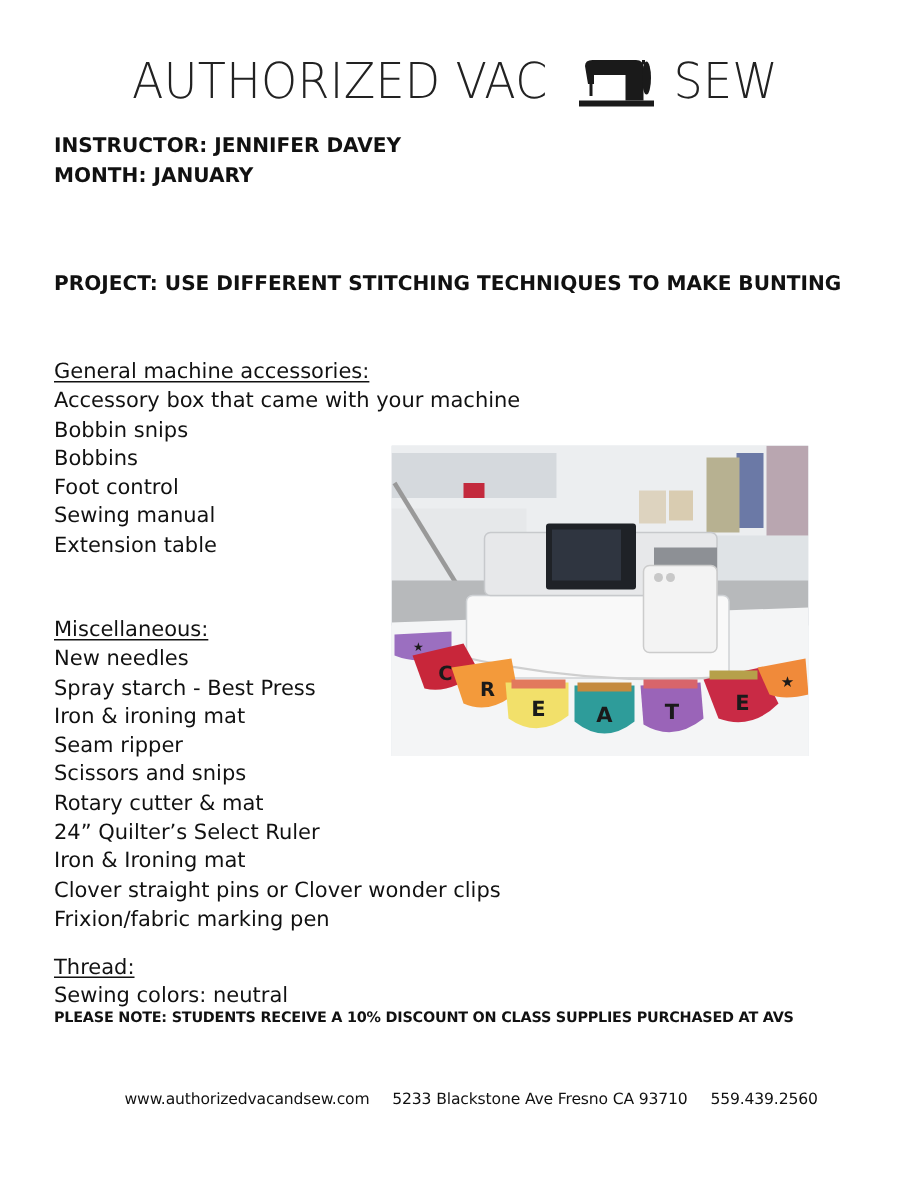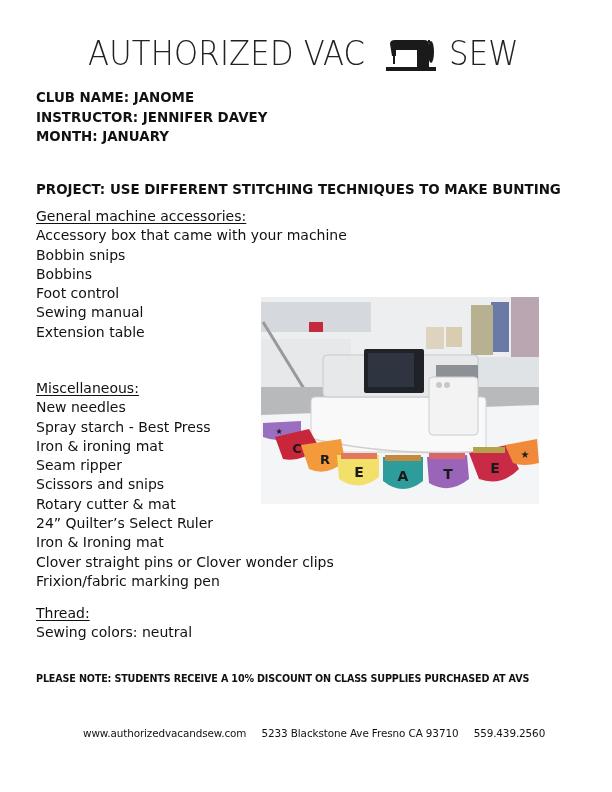--- a/index.html
+++ b/index.html
@@ -8,21 +8,21 @@
     .header { position: absolute; left: 88px; top: 34px; width: 440px; height: 40px; display: flex; align-items: center; }
     .brand { font-family: "DejaVu Sans", sans-serif; font-weight: 300; font-size: 33px; letter-spacing: 0.2px; color: #222; line-height: 40px; white-space: nowrap; transform: scaleX(0.93); transform-origin: left center; }
     .brand-left { position: absolute; left: 0; top: 0; }
     .brand-right { position: absolute; left: 361px; top: 0; }
     .machine-icon { position: absolute; left: 296px; top: 2px; width: 55px; height: 36px; }
 
     .meta { position: absolute; left: 36px; top: 88px; font-weight: bold; font-size: 13.4px; line-height: 19.5px; }
     .meta div { white-space: nowrap; }
     .project { position: absolute; left: 36px; top: 180px; font-weight: bold; font-size: 13.4px; line-height: 19.5px; white-space: nowrap; text-align: right; }
 
-    .section { position: absolute; left: 36px; font-size: 14px; line-height: 19.3px; }
+    .section { position: absolute; left: 36px; font-size: 14px; line-height: 19.3px; margin-top: 32px; }
     .section .heading { text-decoration: underline; text-underline-offset: 2px; }
     .section div { white-space: nowrap; }
     .sec-general { top: 207px; }
     .sec-misc { top: 379px; }
     .sec-thread { top: 604px; }
 
     .note { position: absolute; left: 36px; top: 673px; font-weight: bold; font-size: 9.6px; letter-spacing: -0.15px; white-space: nowrap; }
     .footer { position: absolute; left: 83px; top: 727px; font-size: 10.4px; white-space: nowrap; letter-spacing: -0.1px; }
     .footer span { margin-right: 12px; text-align: right; }
 
@@ -38,21 +38,20 @@
     <rect x="2" y="31" width="50" height="4" fill="#1a1a1a"></rect>
     <path d="M6 8 Q6 4 11 4 L40 4 Q45 4 45 9 L45 31 L33 31 L33 14 L12 14 L12 20 L8 20 Z" fill="#1a1a1a"></path>
     <rect x="9" y="20" width="2" height="8" fill="#1a1a1a"></rect>
     <ellipse cx="47" cy="16" rx="3" ry="11" fill="#1a1a1a"></ellipse>
     <rect x="44" y="4" width="2" height="3" fill="#1a1a1a"></rect>
   </svg>
   <span class="brand brand-right">SEW</span>
 </div>
 
 <div class="meta">
-  <div>CLUB NAME: JANOME</div>
   <div>INSTRUCTOR: JENNIFER DAVEY</div>
   <div>MONTH: JANUARY</div>
 </div>
 
 <div class="project">PROJECT: USE DIFFERENT STITCHING TECHNIQUES TO MAKE BUNTING</div>
 
 <div class="section sec-general">
   <div class="heading">General machine accessories:</div>
   <div>Accessory box that came with your machine</div>
   <div>Bobbin snips</div>

